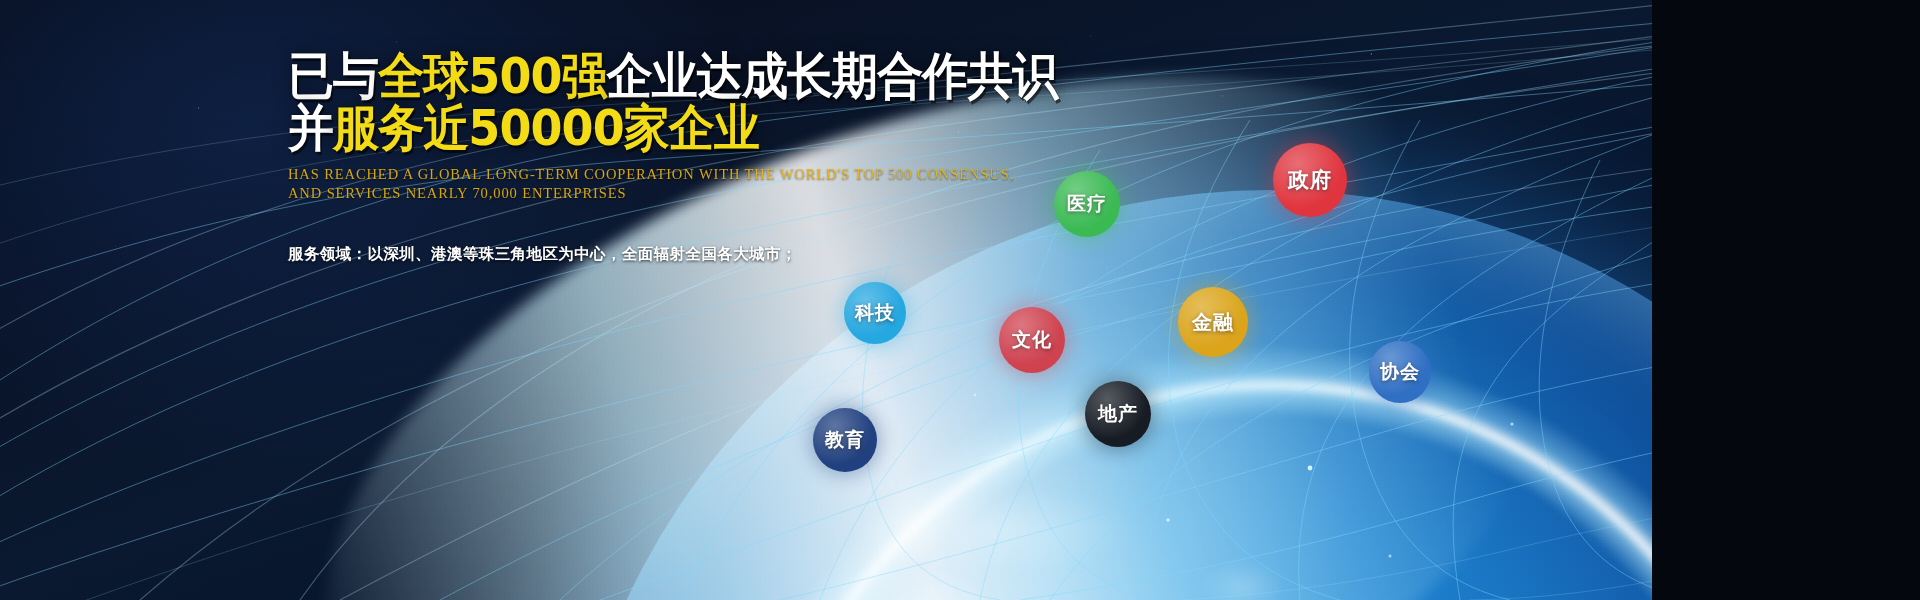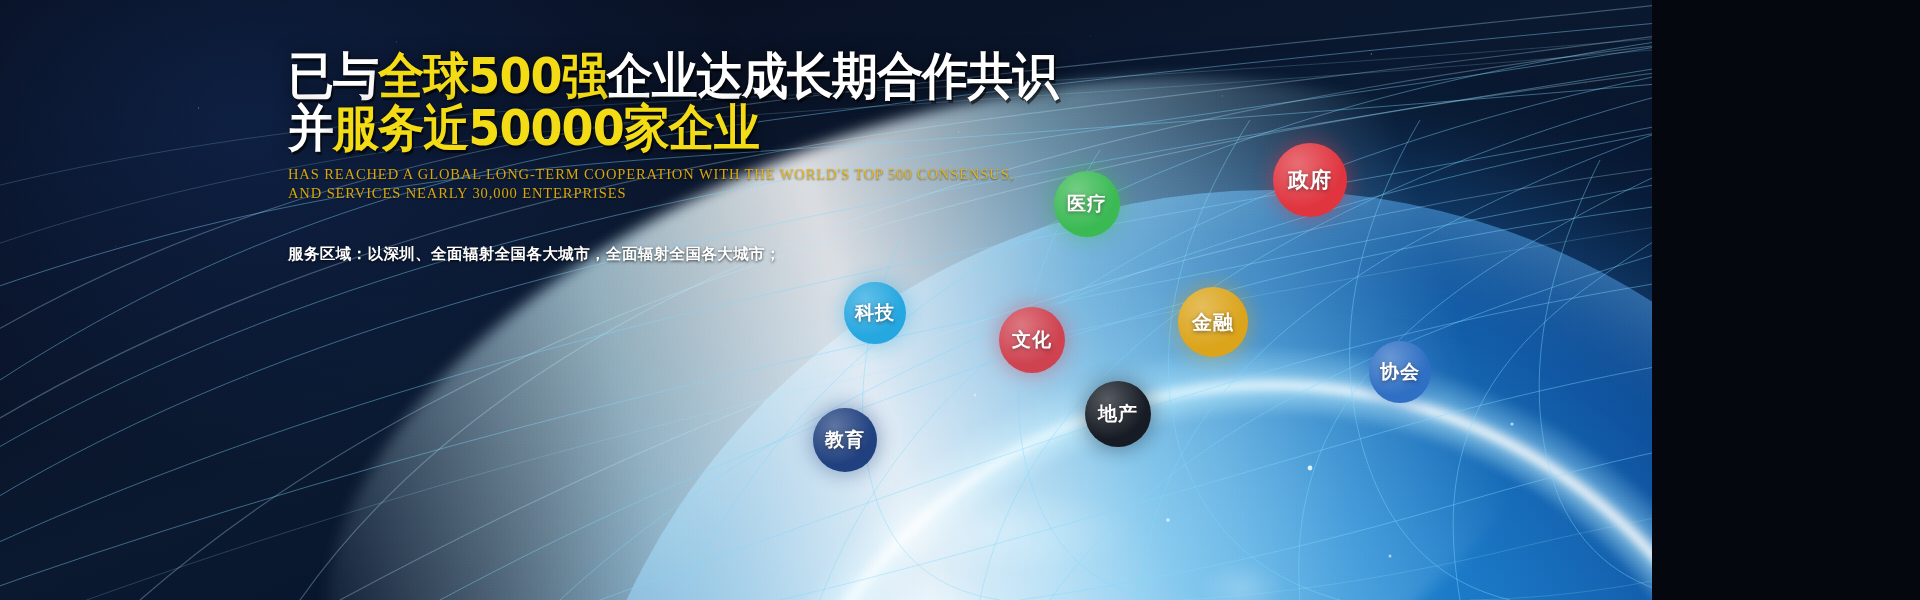--- a/index.html
+++ b/index.html
@@ -244,25 +244,25 @@
     <div class="headline l1">
       <span class="hl-white">已与</span><span class="hl-yellow">全球500强</span><span class="hl-white">企业达成长期合作共识</span>
     </div>
 
     <div class="headline l2">
       <span class="hl-white">并</span><span class="hl-yellow">服务近50000家企业</span>
     </div>
 
     <div class="eng">
       <div>HAS REACHED A GLOBAL LONG-TERM COOPERATION WITH THE WORLD'S TOP 500 CONSENSUS,</div>
-      <div>AND SERVICES NEARLY 30,000 ENTERPRISES</div>
+      <div>AND SERVICES NEARLY 70,000 ENTERPRISES</div>
     </div>
 
     <div class="desc">
-      <div>服务区域：以深圳、全面辐射全国各大城市，全面辐射全国各大城市；</div>
+      <div>服务领域：以深圳、港澳等珠三角地区为中心，全面辐射全国各大城市；</div>
     </div>
 
   </div>
 
   <div id="bubbles">
       <div class="bubble" style="left: 1273px; top: 143px; width: 74px; height: 74px; font-size: 21px; background: rgb(224, 53, 63); box-shadow: rgba(224, 53, 63, 0.333) 0px 0px 18px 4px;">
         <span>政府</span>
       </div>
       <div class="bubble" style="left: 1054px; top: 171px; width: 66px; height: 66px; font-size: 19px; background: rgb(59, 186, 84); box-shadow: rgba(59, 186, 84, 0.333) 0px 0px 18px 4px;">
         <span>医疗</span>

